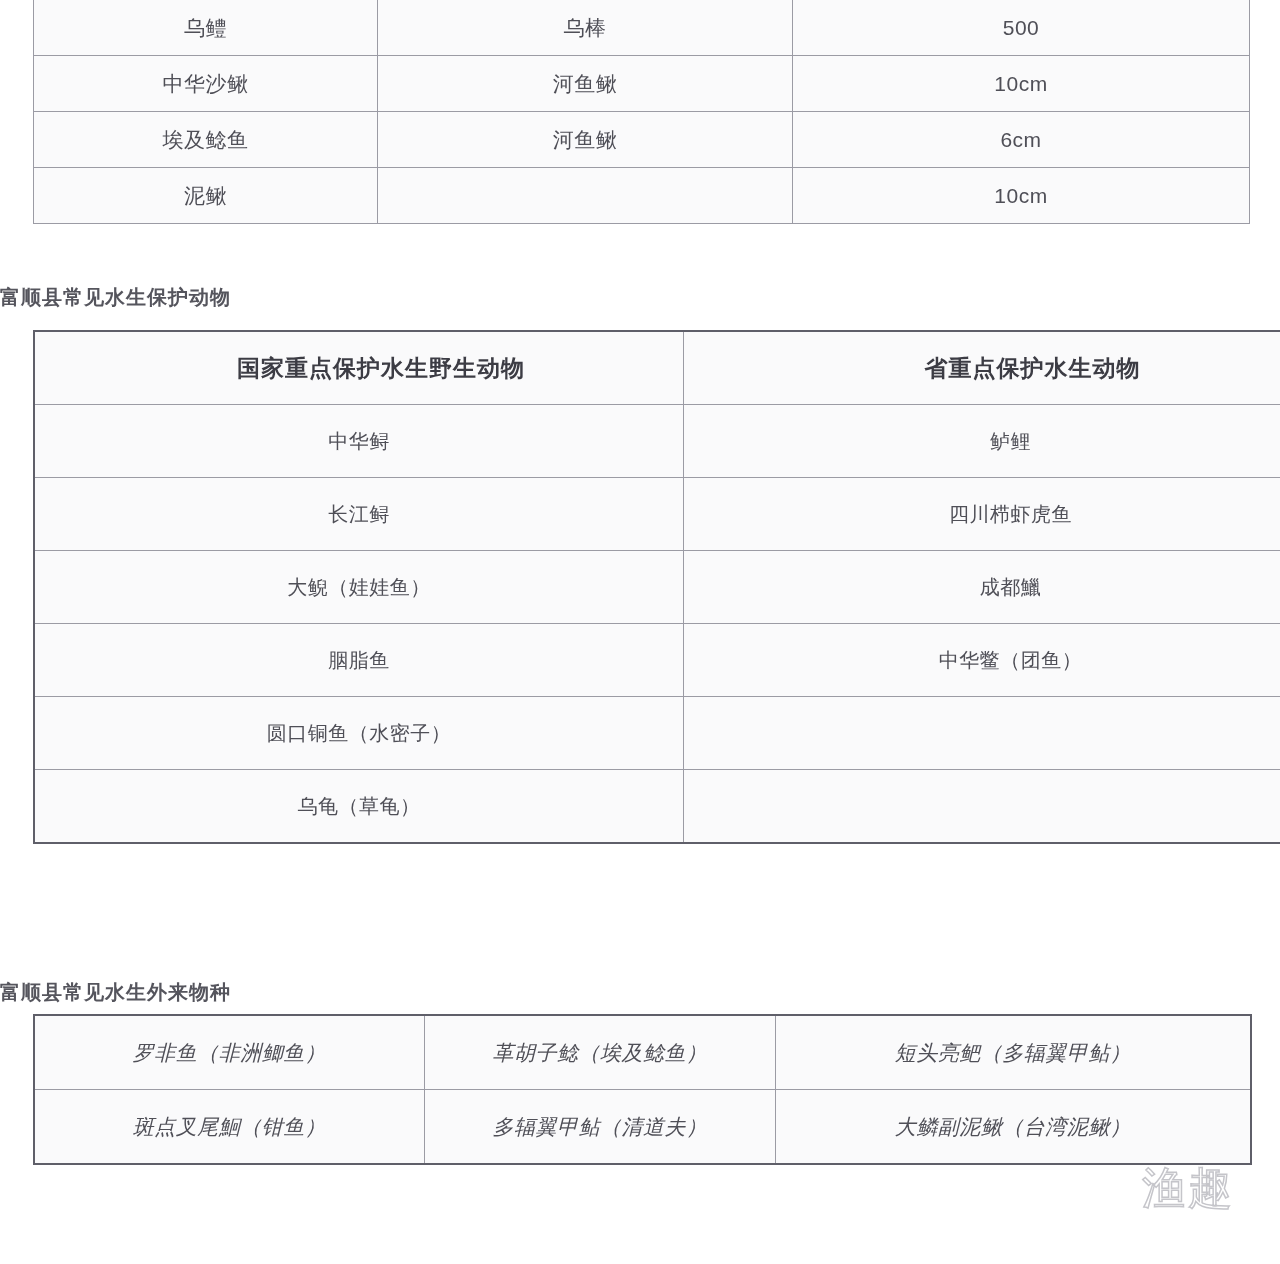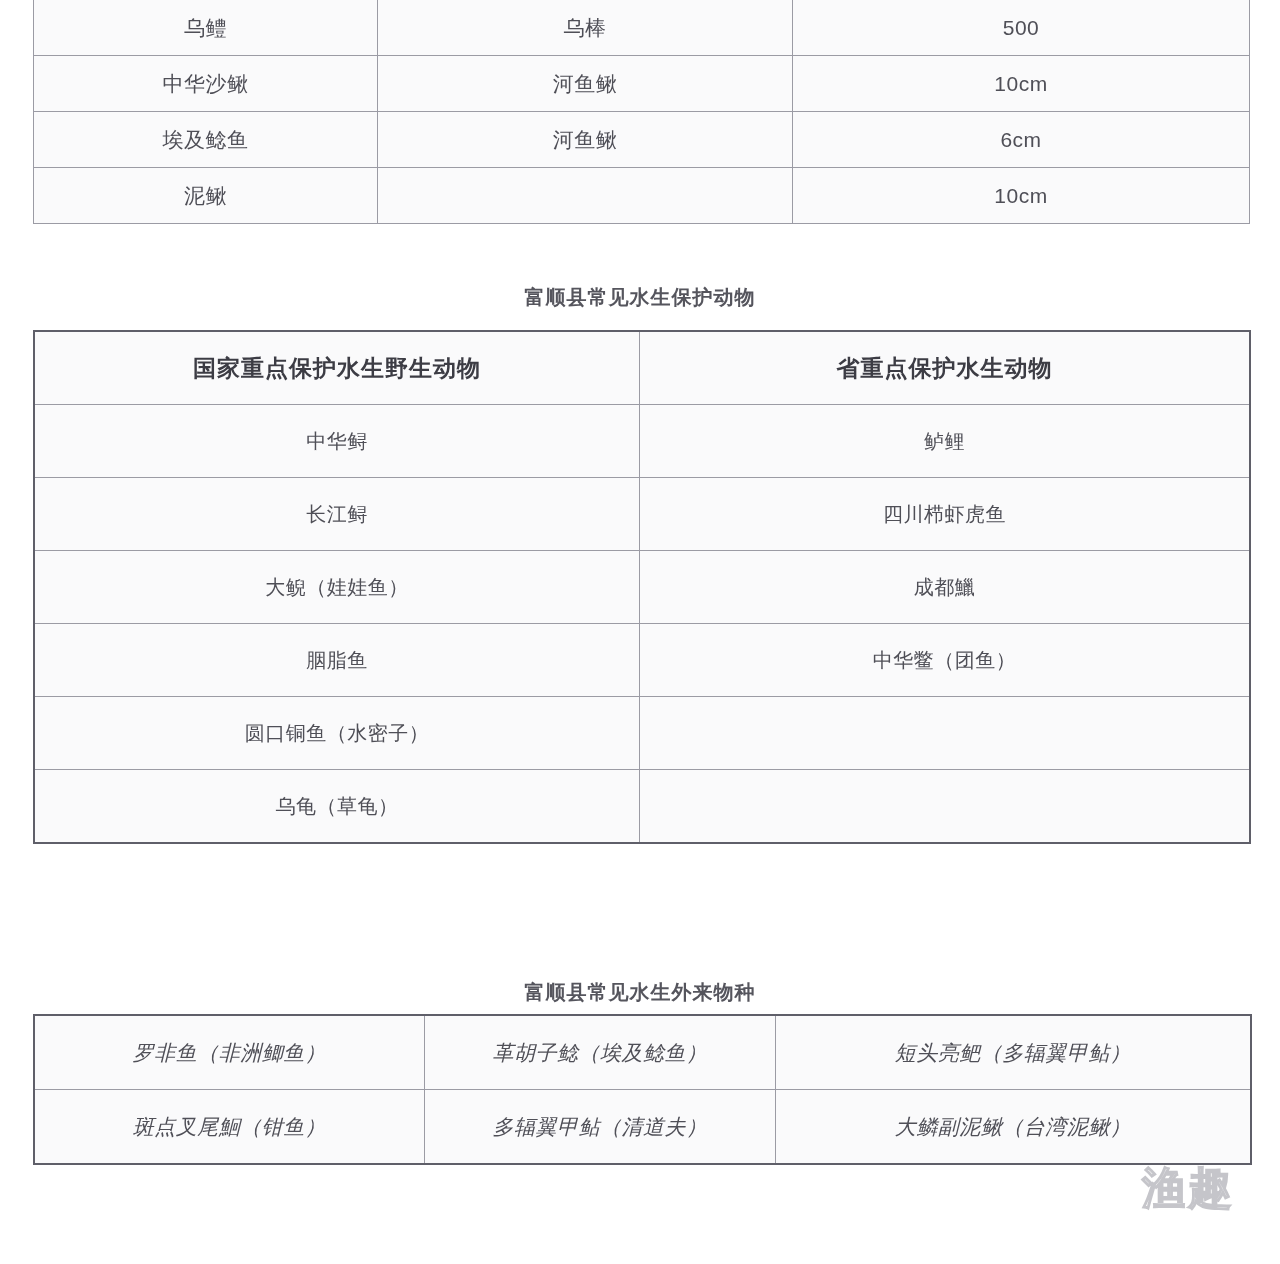--- a/index.html
+++ b/index.html
@@ -53,21 +53,21 @@
     font-size: 21px;
   }
   #table-one .c1 { width: 343px; }
   #table-one .c2 { width: 414px; }
   #table-one .c3 { width: 456px; }
 
   
   .section-caption {
     position: absolute;
     width: 100%;
-    text-align: center;
+    text-align: left;
     font-size: 20px;
     font-weight: bold;
     color: #55555d;
     letter-spacing: 1px;
   }
   #caption-protected { top: 284px; }
   #caption-invasive  { top: 979px; }
 
   
   #table-two {
@@ -75,20 +75,21 @@
     top: 330px;
     width: 1213px;
     border: 2px solid #5f5f69;
   }
   #table-two th {
     height: 72px;
     font-size: 23px;
     font-weight: bold;
     color: #3c3c44;
     letter-spacing: 1px;
+    padding-left: 44px;
   }
   #table-two td {
     height: 72px;
     font-size: 20px;
   }
   #table-two .c1 { width: 604px; }
   #table-two .c2 { width: 609px; }
 
   
   #table-three {
@@ -105,21 +106,21 @@
   #table-three .c1 { width: 389px; }
   #table-three .c2 { width: 350px; }
   #table-three .c3 { width: 474px; }
 
   
   #watermark {
     position: absolute;
     left: 1142px;
     top: 1166px;
     font-size: 44px;
-    font-weight: bold;
+    font-weight: normal;
     letter-spacing: 2px;
     color: rgba(255,255,255,0.0);
     -webkit-text-stroke: 1.5px rgba(150,150,158,0.55);
     text-shadow: 0 0 1px rgba(255,255,255,0.9);
     line-height: 1;
     pointer-events: none;
     user-select: none;
   }
 </style>
 </head>

